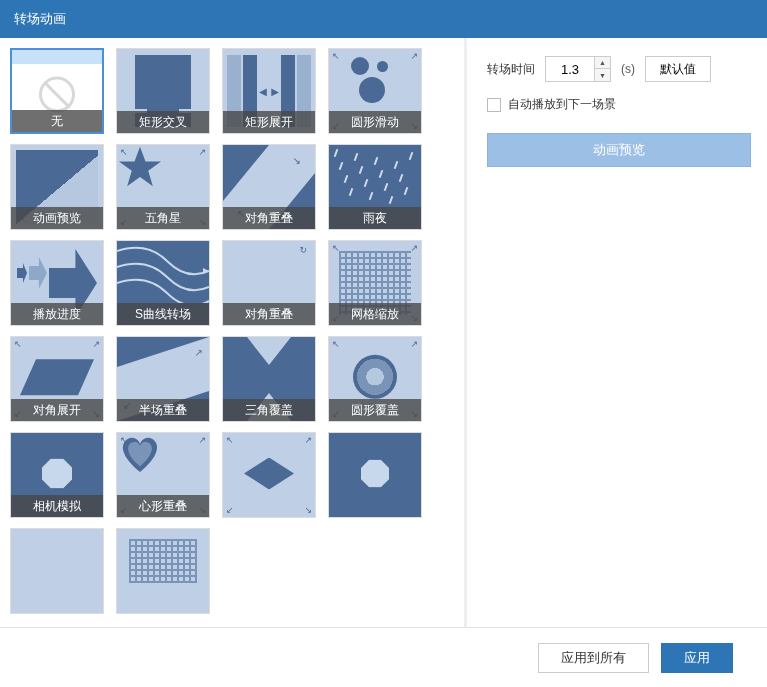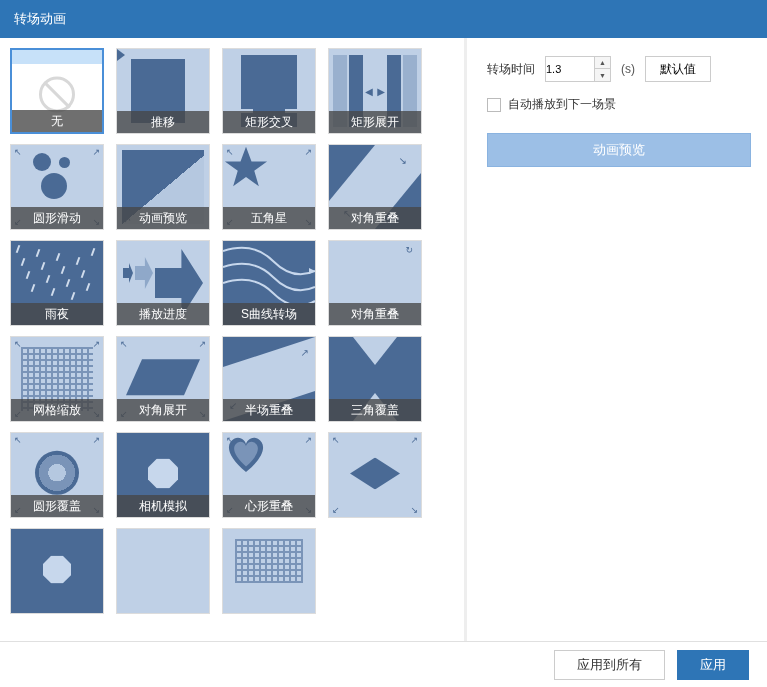--- a/index.html
+++ b/index.html
@@ -21,29 +21,29 @@
 .thumb.selected .icon-area { background:#fff; }
 .none-bg { background:#fff !important; border-top: 14px solid #c7e1f9; }
 
 .dark-block { position:absolute; background:#4a6a95; }
 .arrow-r { position:absolute; width:0;height:0;border-top:6px solid transparent;border-bottom:6px solid transparent;border-left:8px solid #4a6a95; }
 .arrow-sm { color:#4a6a95; font-size:10px; position:absolute; }
 
 .row { display:flex; align-items:center; margin-bottom:14px; font-size:12px; color:#333; }
 .row label.lbl { margin-right:10px; }
 .num-input { display:flex; align-items:center; border:1px solid #ccc; height:26px; }
-.num-input input { width:48px; height:24px; border:none; font-size:11px; outline:none; }
+.num-input input { width:48px; height:24px; border:none; text-align:center; font-size:13px; outline:none; }
 .spin { display:flex; flex-direction:column; border-left:1px solid #ccc; }
 .spin button { width:15px; height:12px; border:none; background:#f5f5f5; font-size:7px; color:#555; cursor:pointer; padding:0; display:flex;align-items:center;justify-content:center;}
 .spin button:first-child { border-bottom:1px solid #ccc; }
 .unit { margin:0 10px; color:#555; }
 .btn-default { height:26px; padding:0 14px; background:#fff; border:1px solid #ccc; cursor:pointer; font-size:12px; }
 .cb { width:14px;height:14px;border:1px solid #bbb; margin-right:7px; cursor:pointer; display:inline-block; background:#fff;}
 .preview-btn { width:100%; height:34px; background:#9cbfe6; border:1px solid #8ab3e0; color:#fff; cursor:pointer; font-size:13px; margin-top:6px;}
-.footer { height: 46px; border-top:1px solid #e0e0e0; display:flex; align-items:center; justify-content:flex-end; padding:0 18px; gap:12px;}
+.footer { height: 60px; border-top:1px solid #e0e0e0; display:flex; align-items:center; justify-content:flex-end; padding:0 34px; gap:12px;}
 .footer button { height:30px; padding: 0 22px; font-size:13px; cursor:pointer; }
 .btn-light { background:#fff; border:1px solid #ccc; color:#333; }
 .btn-primary { background:#2e75b6; border:1px solid #2e75b6; color:#fff; padding:0 30px;}
 .rain{background:#4a6a95!important;} .rain .drop{position:absolute;width:2px;height:8px;background:#d0dcec;transform:rotate(20deg);}
 .scurve{background:#4a6a95!important;position:relative;} .scurve svg{position:absolute;inset:0;}
 .tri-cover{background:#4a6a95!important;} .tri-cover::before{content:'';position:absolute;left:50%;top:0;transform:translateX(-50%);border-left:22px solid transparent;border-right:22px solid transparent;border-top:28px solid #bfd0e6;} .tri-cover::after{content:'';position:absolute;left:50%;bottom:0;transform:translateX(-50%);border-left:22px solid transparent;border-right:22px solid transparent;border-bottom:28px solid #bfd0e6;}
 .camera{background:#4a6a95!important;} .camera .oct{position:absolute;left:50%;top:50%;width:30px;height:30px;transform:translate(-50%,-55%);background:#c7d7ec;clip-path:polygon(30% 0,70% 0,100% 30%,100% 70%,70% 100%,30% 100%,0 70%,0 30%);}
 .corner { position:absolute; font-size:9px; color:#4a6a95; }
 </style>
 </head>
@@ -54,27 +54,20 @@
 </div>
 
 <div class="main">
   <div class="left-panel">
     <div class="grid" id="grid">
         <div class="thumb selected">
           <div class="icon-area  none-bg">
             <div class="no-circle"></div>
           </div>
           <div class="label">无</div>
-        </div>
-        <div class="thumb">
-          <div class="icon-area  ">
-            <div class="dark-block" style="left:14px;top:10px;right:24px;bottom:10px;"></div>
-            <div class="arrow-r"></div>
-          </div>
-          <div class="label">推移</div>
         </div>
         <div class="thumb">
           <div class="icon-area  ">
             <div class="dark-block v1" style="left:18px;top:6px;width:14px;bottom:24px;"></div>
             <div class="dark-block v2" style="right:18px;top:6px;width:14px;bottom:24px;"></div>
             <div class="dark-block" style="left:18px;right:18px;bottom:6px;height:14px;"></div>
             <div class="dark-block" style="left:30px;right:30px;top:6px;bottom:6px;"></div>
           </div>
           <div class="label">矩形交叉</div>
         </div>

